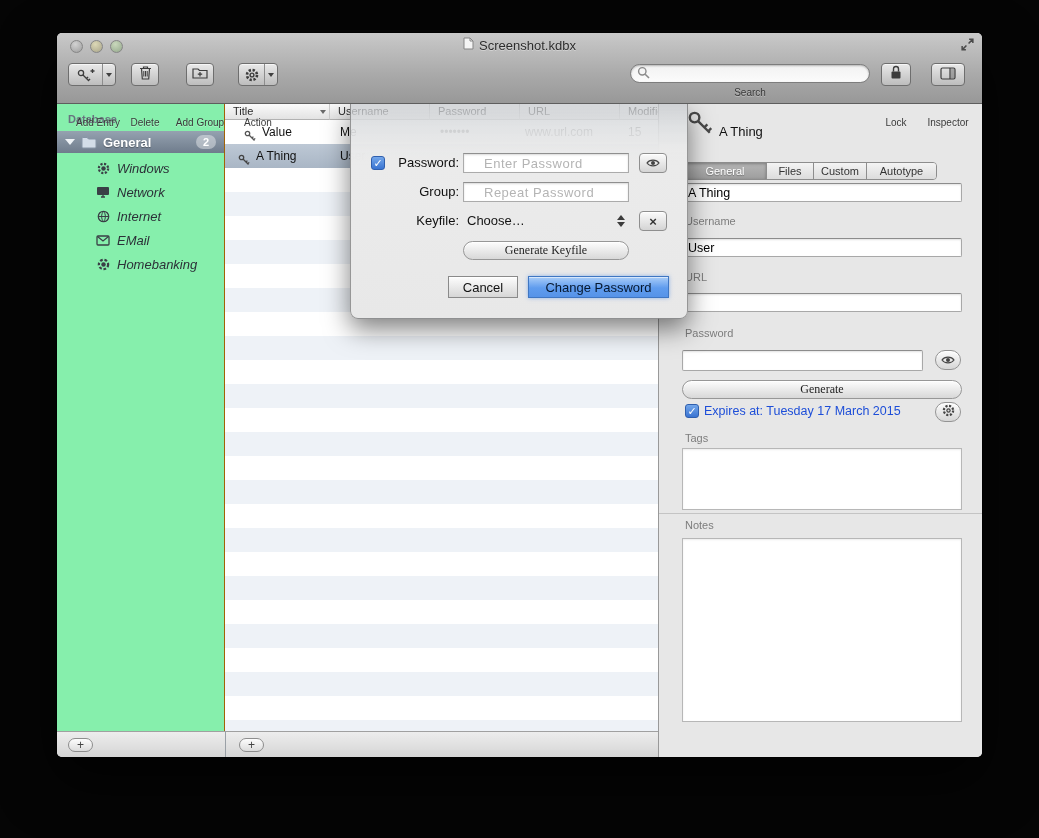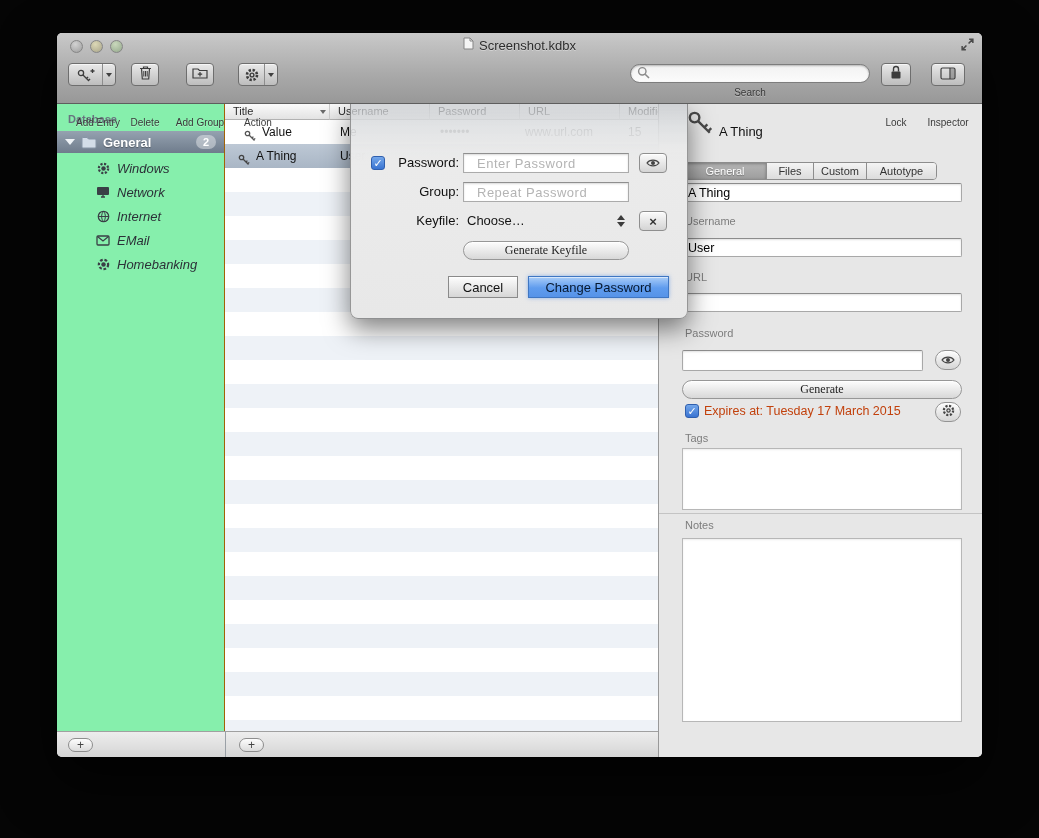--- a/index.html
+++ b/index.html
@@ -137,21 +137,21 @@
   .sheet {
     position: absolute; left: 293px; top: 71px; width: 338px; height: 215px; z-index: 50;
     border-radius: 0 0 8px 8px;
     background: linear-gradient(180deg, rgba(198,201,205,.70) 0px, rgba(222,224,226,.90) 22px, rgba(234,234,234,.985) 46px, #ebebeb 62px, #e8e8e8 100%);
     border: 1px solid rgba(95,95,95,.6); border-top: none;
     box-shadow: 0 10px 26px rgba(0,0,0,.5);
   }
   .sh-label { position: absolute; left: 38px; width: 70px; text-align: right; font-size: 13px; color: #101010; line-height: 20px; }
   .sh-field {
     position: absolute; left: 112px; width: 166px; height: 20px; border: 1px solid #ababab; border-top-color: #8f8f8f;
-    background: #fff; box-shadow: inset 0 1px 2px rgba(0,0,0,.15); font-size: 13px; padding: 0 13px;
+    background: #fff; box-shadow: inset 0 1px 2px rgba(0,0,0,.15); font-size: 13px; padding: 0 20px;
     font-family: "Liberation Sans", "DejaVu Sans", sans-serif;
   }
   .sh-field::placeholder, .ifield::placeholder { color: #b4b4b4; letter-spacing: .5px; }
   .sh-sq-btn {
     position: absolute; left: 288px; width: 28px; height: 20px; border-radius: 4px; border: 1px solid #8f8f8f;
     background: linear-gradient(#fbfbfb, #d4d4d4); box-shadow: inset 0 1px 0 #fff;
     display: flex; align-items: center; justify-content: center; font-size: 13px; color: #333;
   }
   .aqua-btn {
     position: absolute; top: 172px; height: 22px; border-radius: 0; font-size: 13px;
@@ -423,21 +423,21 @@
           <svg width="14" height="10" viewBox="0 0 14 10">
               <path d="M1 5 C3.5 1.2 10.5 1.2 13 5 C10.5 8.8 3.5 8.8 1 5 Z" fill="none" stroke="#444" stroke-width="1.2"></path>
               <circle cx="7" cy="5" r="2" fill="#444"></circle>
             </svg>
         </span>
       </div>
 
       <button class="pill" style="position:absolute; left:23px; top:276px; width:280px; height:19px;">Generate</button>
 
       <span class="checkbox" style="position:absolute; left:26px; top:300px;">✓</span>
-      <span style="position:absolute; left:45px; top:300px; font-size:12.5px; color:#c2410c;">Expires at: Tuesday 17 March 2015</span>
+      <span style="position:absolute; left:45px; top:300px; font-size:12.5px; color:#1d4ed8;">Expires at: Tuesday 17 March 2015</span>
       <div class="round-btn" style="left:276px; top:298px;">
         <span>
           <svg width="13" height="13" viewBox="0 0 14 14">
               <circle cx="7" cy="7" r="5" fill="none" stroke="#444" stroke-width="2.4" stroke-dasharray="2.3 1.62"></circle>
               <circle cx="7" cy="7" r="2.4" fill="#444"></circle>
               <circle cx="7" cy="7" r="1.1" fill="#ddd"></circle>
             </svg>
         </span>
       </div>
 

